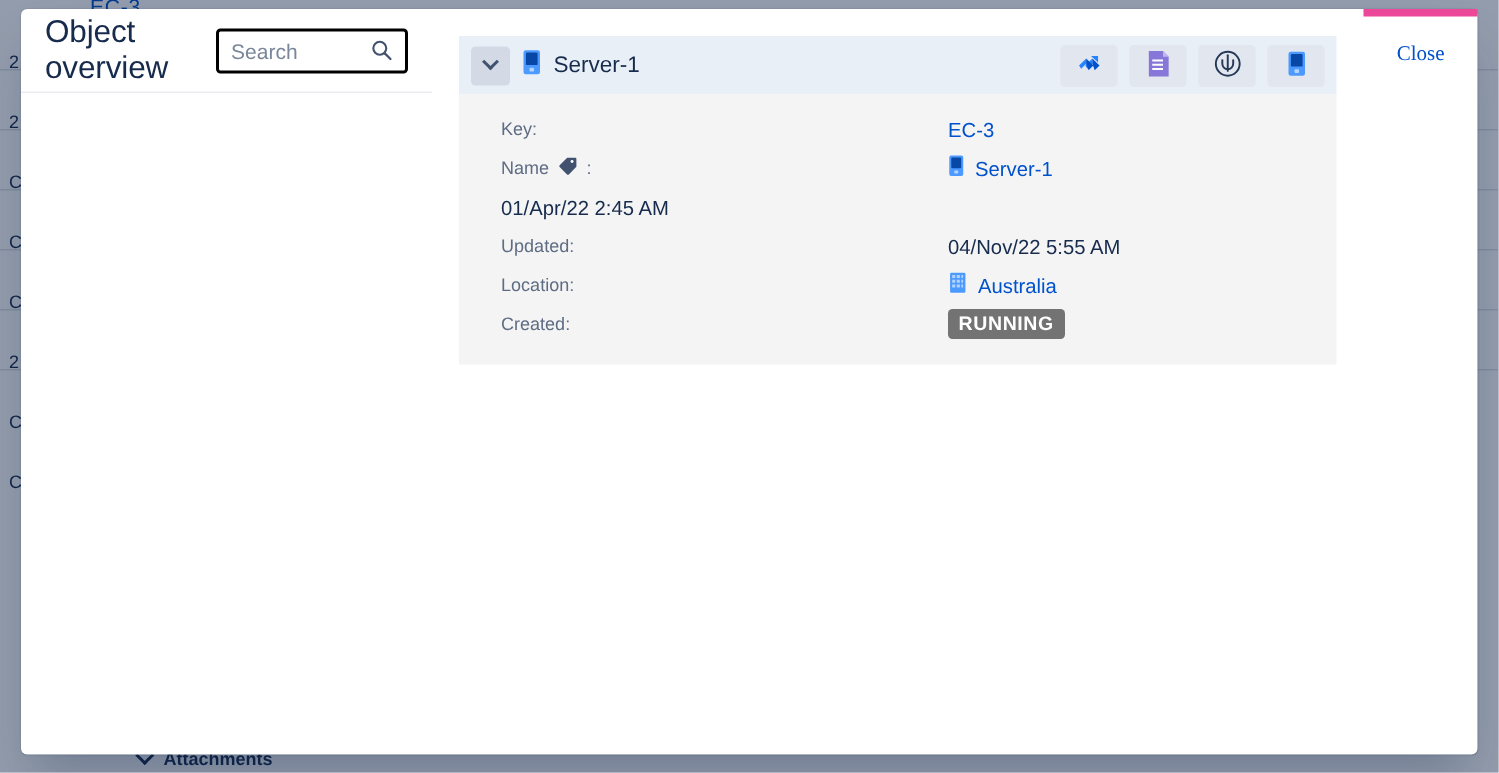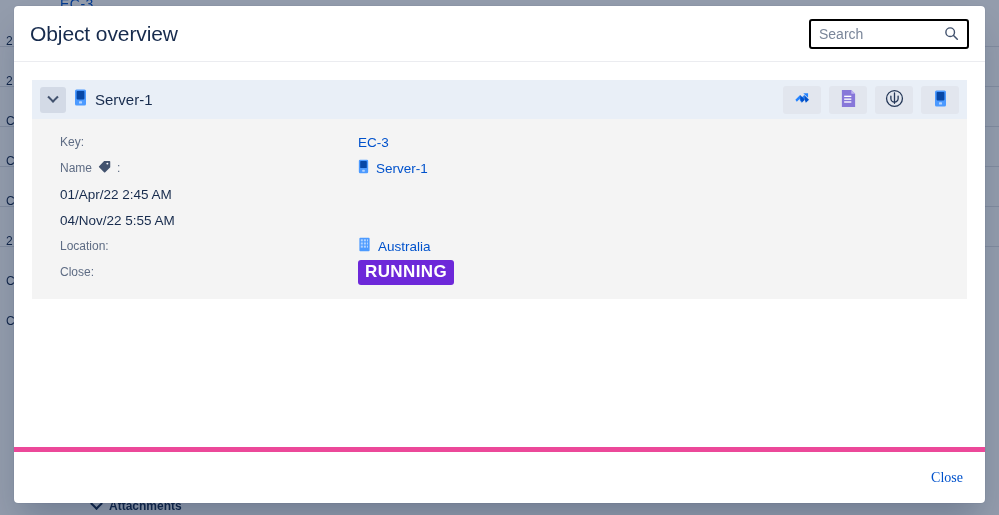--- a/index.html
+++ b/index.html
@@ -53,21 +53,21 @@
   }
 
   
   #modal {
     position: absolute;
     left: 14px; top: 6px;
     width: 971px; height: 497px;
     background: #ffffff;
     border-radius: 4px;
     box-shadow: 0 0 1px rgba(9,30,66,.31), 0 20px 32px -8px rgba(9,30,66,.25);
-    display: flex; flex-direction: column;
+    display: flex; flex-direction: row;
   }
   .modal-header {
     height: 56px;
     flex: 0 0 56px;
     display: flex; align-items: center;
     padding: 0 16px 0 16px;
     border-bottom: 1px solid #ebecf0;
   }
   .modal-title {
     font-size: 21px;
@@ -164,23 +164,23 @@
   }
   .field-value {
     font-size: 13.5px;
     color: #172b4d;
     display: flex; align-items: center; gap: 7px;
   }
   .link { color: #0052cc; text-decoration: none; cursor: pointer; }
 
   .badge {
     display: inline-block;
-    background: #6d28d9;
+    background: #737373;
     color: #ffffff;
-    font-size: 17px;
+    font-size: 13px;
     font-weight: bold;
     letter-spacing: .4px;
     padding: 2px 7px 3px 7px;
     border-radius: 3px;
   }
 
   
   .modal-footer {
     flex: 0 0 56px;
     height: 56px;
@@ -338,20 +338,23 @@
             </span>
             <span class="link">Server-1</span>
           </div>
         </div>
 
         <div class="field-row">
           <div class="field-value">01/Apr/22 2:45 AM</div>
         </div>
 
         <div class="field-row">
+          <div class="field-label">
+            <span>Updated:</span>
+          </div>
           <div class="field-value">04/Nov/22 5:55 AM</div>
         </div>
 
         <div class="field-row">
           <div class="field-label">
             <span>Location:</span>
           </div>
           <div class="field-value">
             <span>
               <svg width="13" height="15" viewBox="0 0 14 16">
@@ -368,21 +371,21 @@
                   <rect x="9.6" y="9.2" width="1.2" height="2.2"></rect>
                 </g>
               </svg>
             </span>
             <span class="link">Australia</span>
           </div>
         </div>
 
         <div class="field-row">
           <div class="field-label">
-            <span>Close:</span>
+            <span>Created:</span>
           </div>
           <div class="field-value">
             <span class="badge">RUNNING</span>
           </div>
         </div>
 
       </div>
     </div>
   </div>
 

